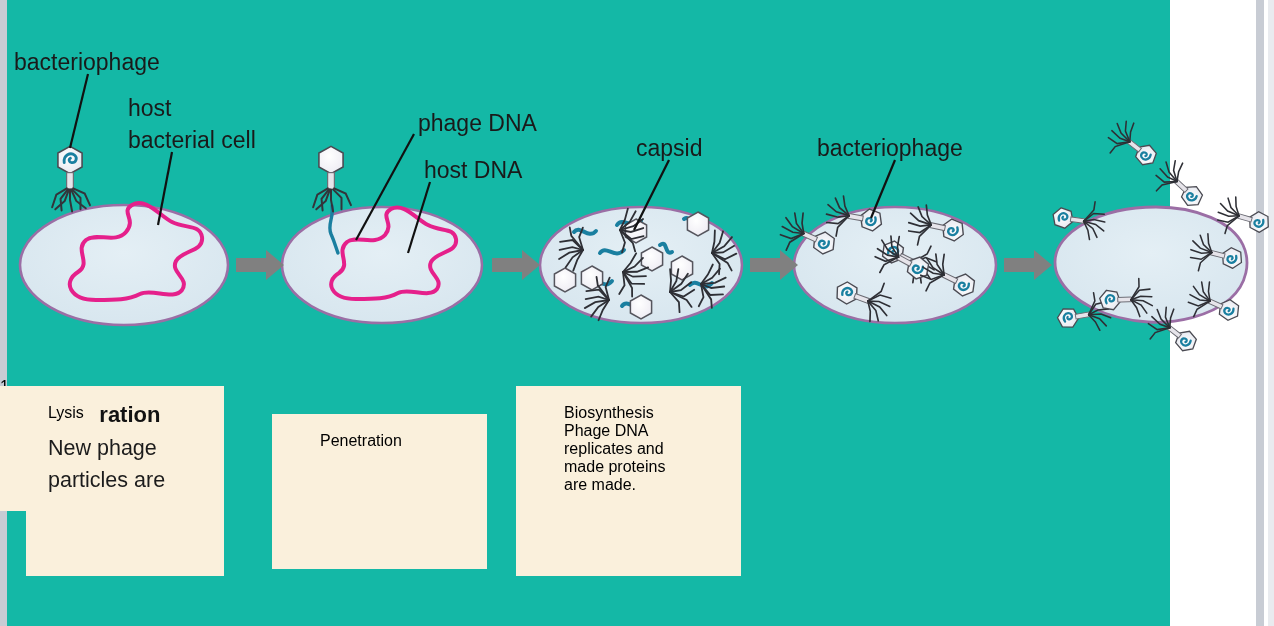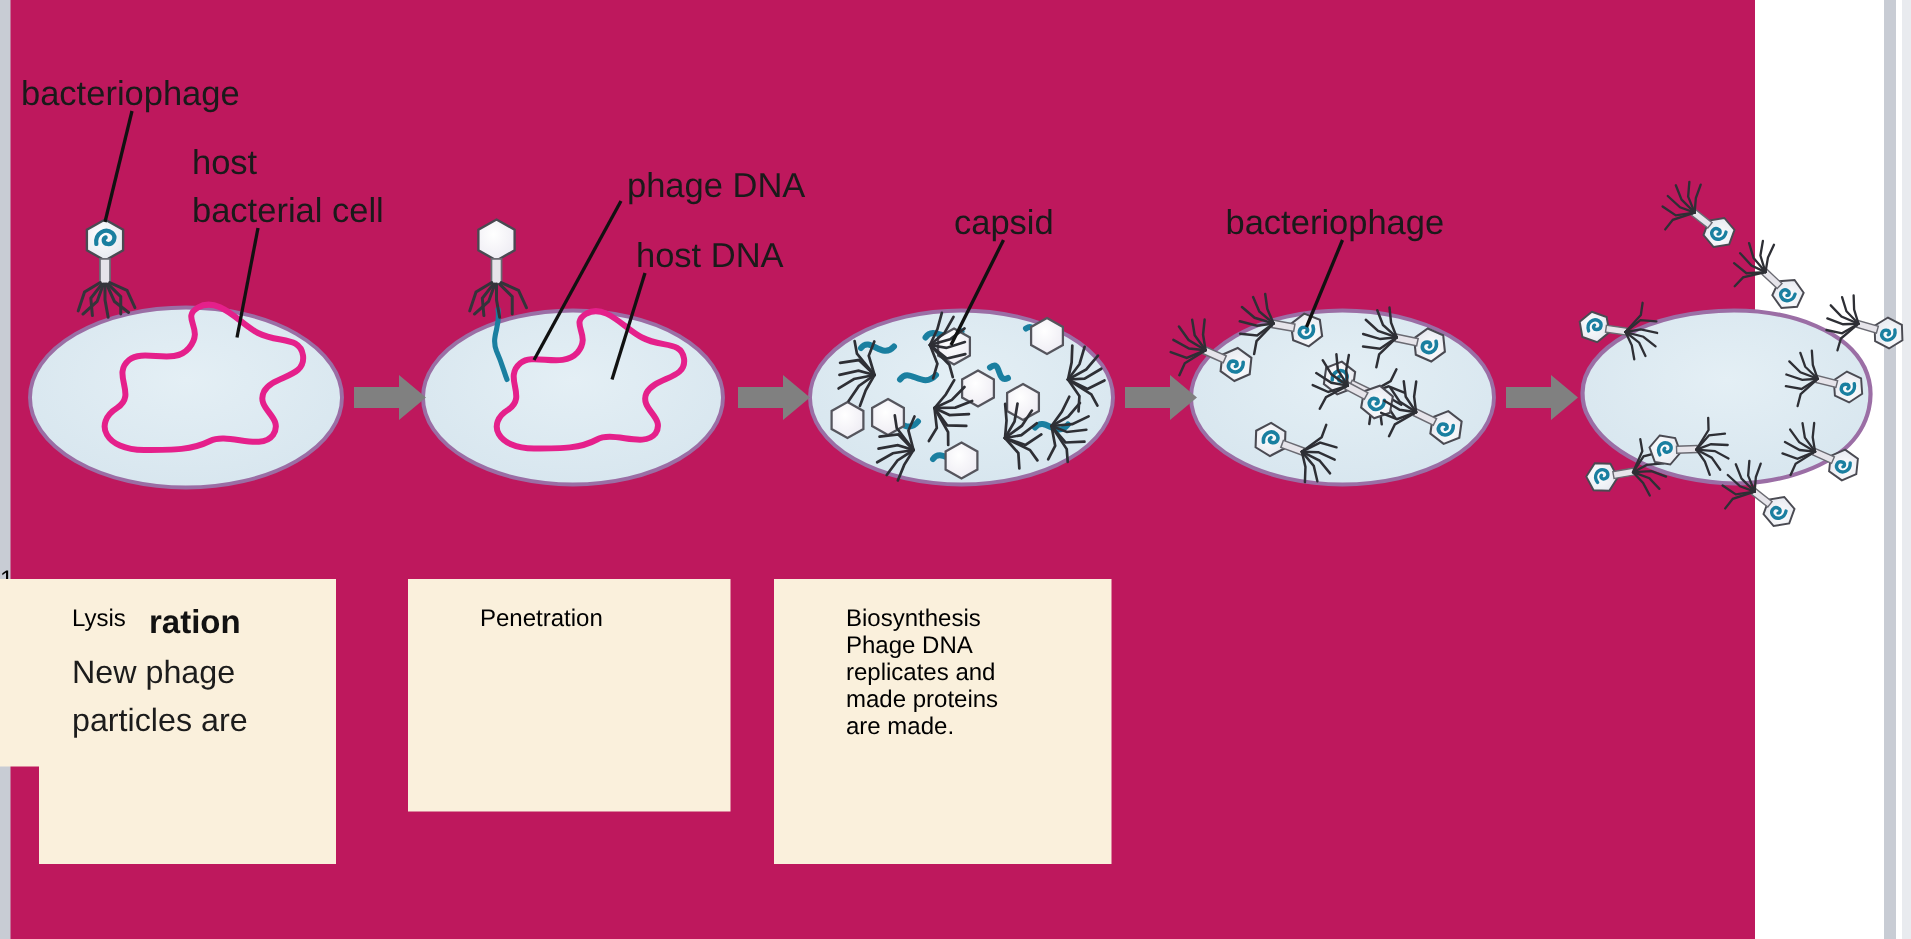--- a/index.html
+++ b/index.html
@@ -12,21 +12,21 @@
     height: 626px;
     font-family: "Liberation Sans", sans-serif;
     overflow: hidden;
     position: relative;
   }
   #page {
     position: absolute;
     left: 0; top: 0;
     width: 1170px;
     height: 626px;
-    background: #be185d;
+    background: #14b8a6;
   }
   .edge-strip {
     position: absolute;
     top: 0;
     height: 626px;
     background: #c8ccd4;
   }
   .edge-left  { left: 0px;    width: 7px; }
   .edge-right { left: 1256px; width: 8px; }
   .edge-right2{ left: 1268px; width: 6px; background: #e9ebef; }
@@ -53,21 +53,21 @@
     height: 200px;
   }
   .caption {
     position: absolute;
     top: 8px;
     background: #faf0dc;
     box-sizing: border-box;
     padding: 18px 14px 14px 48px;
   }
   .cap1 { left: 26px;   width: 198px; height: 190px; }
-  .cap2 { left: 272px;  width: 215px; height: 155px; }
+  .cap2 { left: 272px;  width: 215px; height: 155px; margin-top: 28px; }
   .cap3 { left: 516px;  width: 225px; height: 190px; }
   .cap4 { left": 0; left: 792px;  width: 203px; height: 155px; }
   .cap5 { left: 1043px; width: 200px; height: 190px; }
 
   .badge {
     position: absolute;
     width: 36px;
     height: 36px;
     border-radius: 50%;
     border: 2px solid #3a3a3a;

